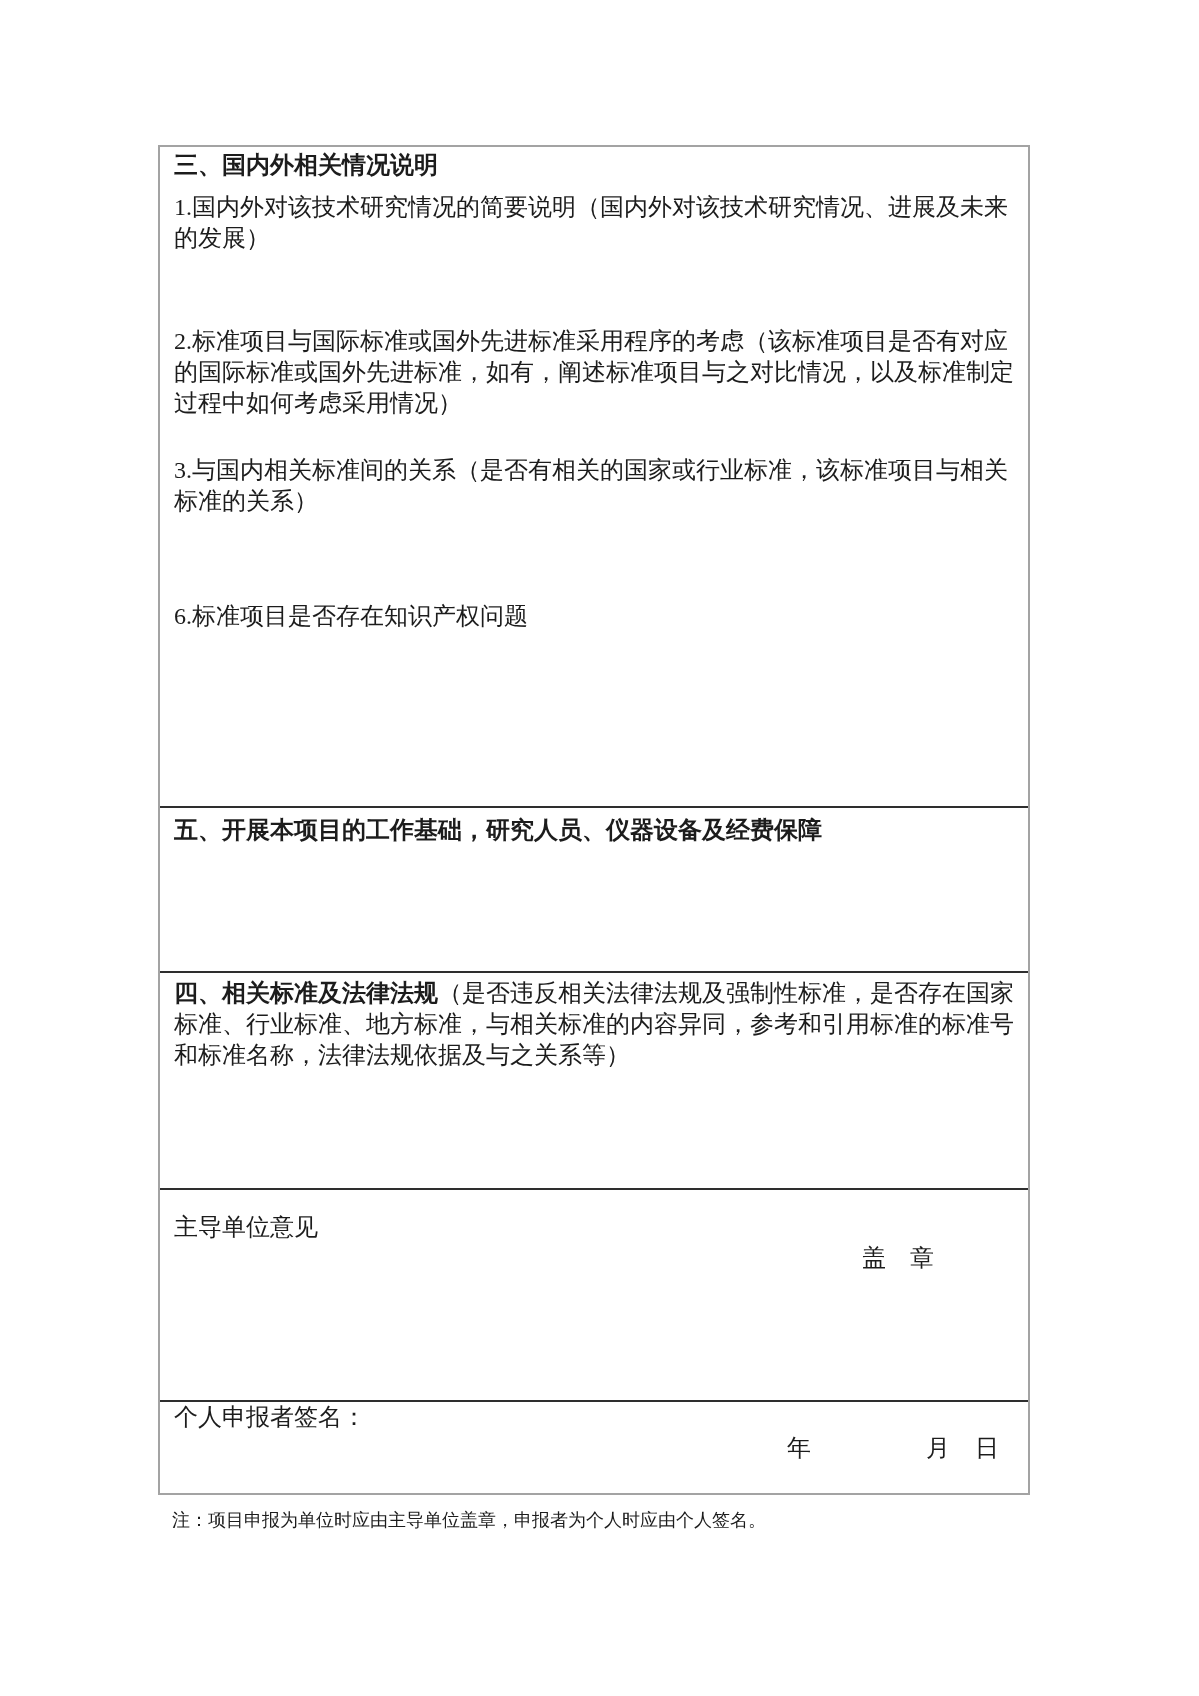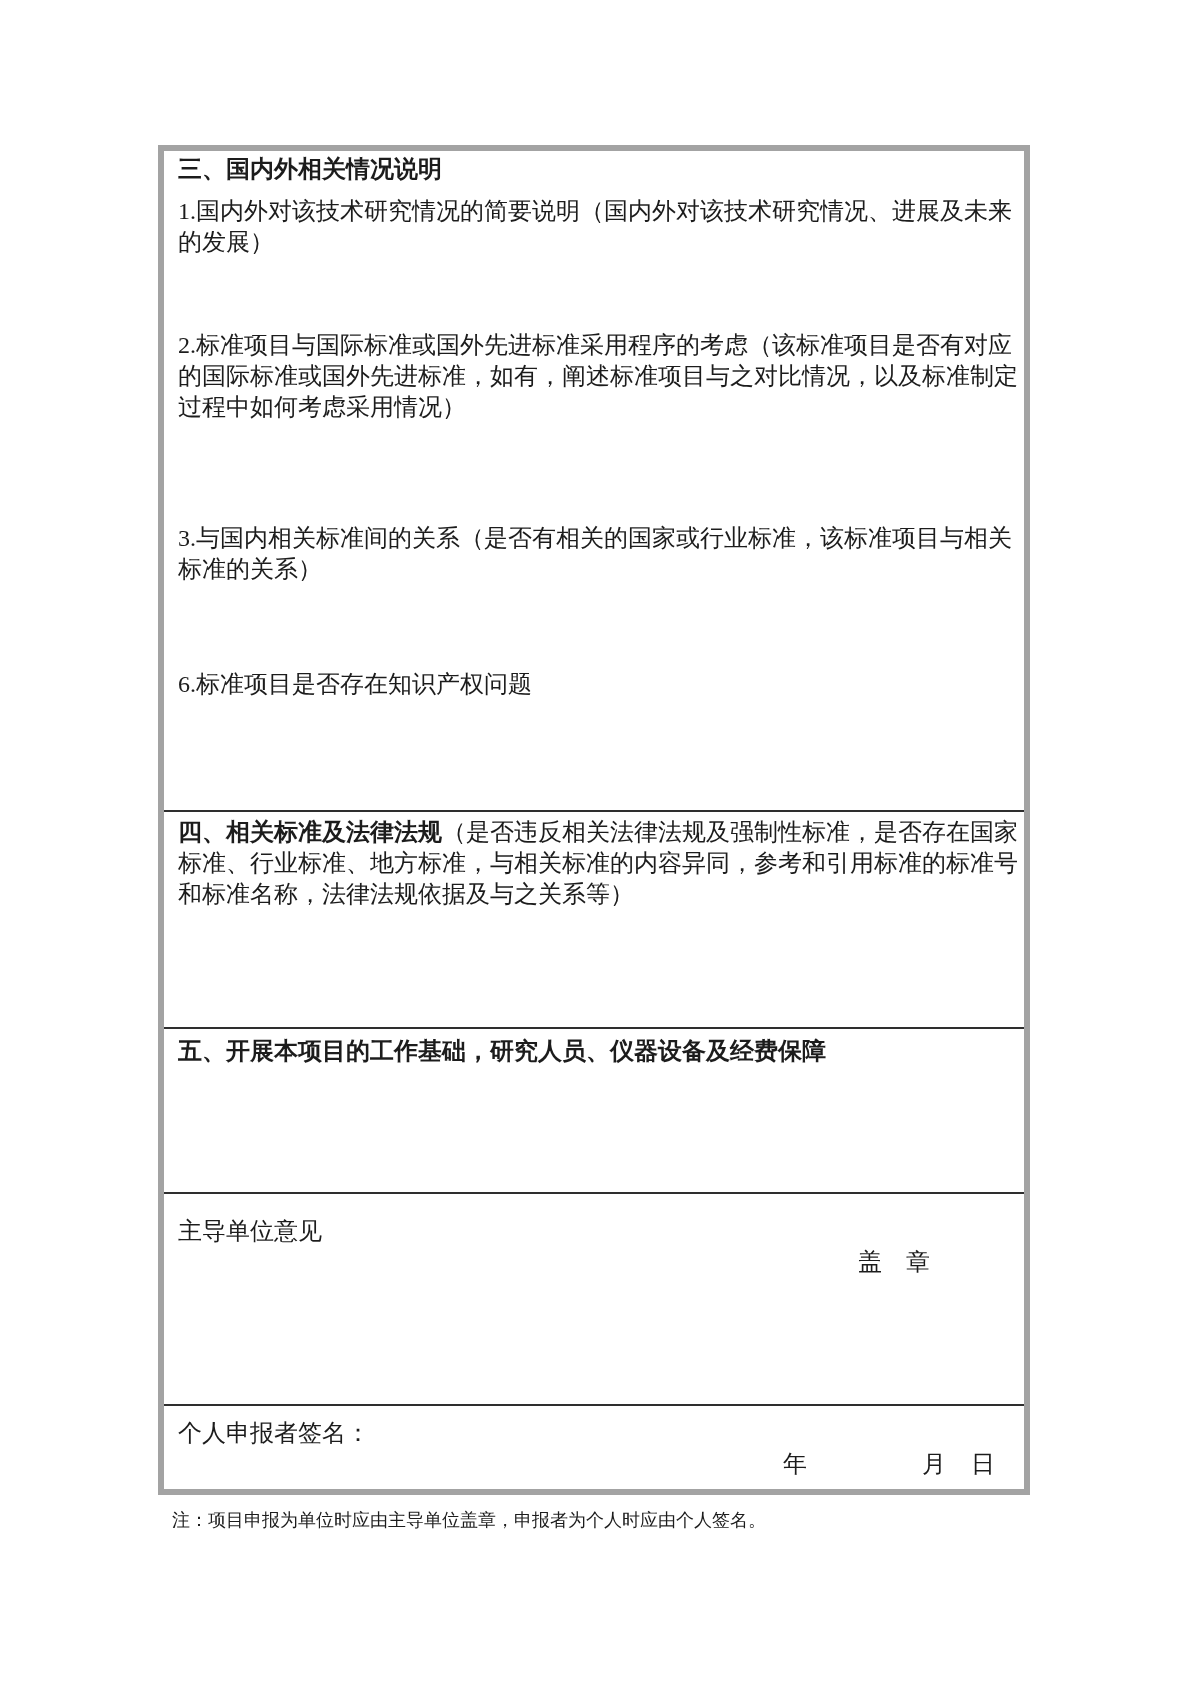--- a/index.html
+++ b/index.html
@@ -5,45 +5,45 @@
   * { margin:0; padding:0; box-sizing:border-box; }
   html, body { background:#ffffff; }
   body {
     width:1199px; height:1696px; position:relative; overflow:hidden;
     font-family:"Liberation Serif","DejaVu Serif",serif;
     color:#1c1c1c;
     -webkit-font-smoothing:antialiased;
   }
   .form-table {
     position:absolute; left:158px; top:145px; width:872px; height:1350px;
-    border:6px solid #a3a3a3;
+    border:2px solid #a3a3a3;
     background:#ffffff;
   }
   .row {
     padding:0 4px 0 14px;
     font-size:24px; line-height:31px;
     overflow:hidden;
   }
   .row + .row { border-top:2px solid #2e2e2e; }
   .r1 { height:659px; padding-top:2px; }
   .r2 { height:217px; padding-top:4px; }
   .r3 { height:165px; padding-top:6px; }
   .r4 { height:212px; padding-top:22px; }
-  .r5 { height:93px;  padding-top:12px; }
+  .r5 { height:93px;  }
   .sec-title {
     font-weight:700;
     font-family:"Liberation Sans","DejaVu Sans",sans-serif;
     font-size:24px; line-height:31px;
     display:inline;
   }
   h3.sec-title { display:block; }
   .para { max-width:850px; }
   .item-1 { margin-top:12px; }
   .item-2 { margin-top:72px; }
-  .item-3 { margin-top:100px; }
+  .item-3 { margin-top:36px; }
   .item-4 { margin-top:84px; }
   .stamp-block { }
   .stamp-line { text-align:right; padding-right:90px; }
   .date-line  { text-align:right; padding-right:55px; }
   .sign-date-line {
     display:flex; justify-content:flex-end; align-items:baseline;
     padding-right:25px;
   }
   .sign-date-line .dy { margin-right:115px; }
   .sign-date-line .dm { margin-right:25px; }
@@ -58,26 +58,26 @@
 <div class="form-table">
 
   <div class="row r1">
     <h3 class="sec-title">三、国内外相关情况说明</h3>
     <p class="para item-1">1.国内外对该技术研究情况的简要说明（国内外对该技术研究情况、进展及未来的发展）</p>
     <p class="para item-2">2.标准项目与国际标准或国外先进标准采用程序的考虑（该标准项目是否有对应的国际标准或国外先进标准，如有，阐述标准项目与之对比情况，以及标准制定过程中如何考虑采用情况）</p>
     <p class="para item-3">3.与国内相关标准间的关系（是否有相关的国家或行业标准，该标准项目与相关标准的关系）</p>
     <p class="para item-4">6.标准项目是否存在知识产权问题</p>
   </div>
 
+  <div class="row r3">
+    <h3 class="sec-title">五、开展本项目的工作基础，研究人员、仪器设备及经费保障</h3>
+  </div>
+
   <div class="row r2">
     <p class="para"><span class="sec-title">四、相关标准及法律法规</span><span>（是否违反相关法律法规及强制性标准，是否存在国家标准、行业标准、地方标准，与相关标准的内容异同，参考和引用标准的标准号和标准名称，法律法规依据及与之关系等）</span></p>
-  </div>
-
-  <div class="row r3">
-    <h3 class="sec-title">五、开展本项目的工作基础，研究人员、仪器设备及经费保障</h3>
   </div>
 
   <div class="row r4">
     <p>主导单位意见</p>
     <div class="stamp-block">
       <p class="stamp-line">盖　章</p>
     </div>
   </div>
 
   <div class="row r5">

